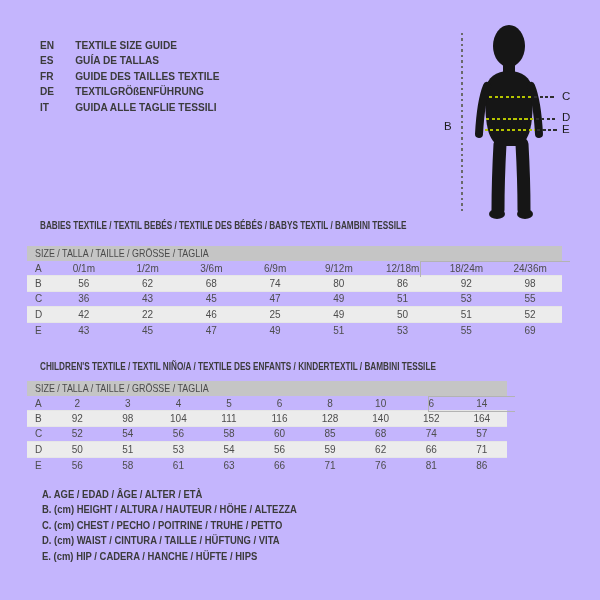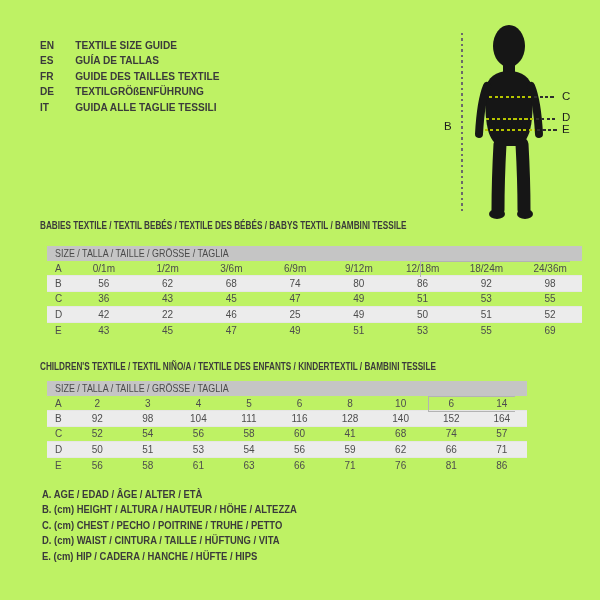--- a/index.html
+++ b/index.html
@@ -1,18 +1,18 @@
 <!DOCTYPE html>
 <html><head>
 <meta charset="utf-8">
 <style>
   * { margin:0; padding:0; box-sizing:border-box; }
   html,body { background:#ffffff; }
   #page {
-    position:relative; width:600px; height:600px; background:#bef264;
+    position:relative; width:600px; height:600px; background:#c4b5fd;
     font-family:"Liberation Sans", sans-serif; color:#3d3d3d; overflow:hidden;
   }
 
   
   .lang-block { position:absolute; left:40px; top:38px; transform:scaleX(0.88); transform-origin:0 0; }
   .lang-row { display:flex; line-height:15.4px; font-size:11.5px; font-weight:bold; color:#3b3b3b; white-space:nowrap; }
   .lang-code { width:40px; }
 
   
   .figure-svg { position:absolute; left:468px; top:22px; }
@@ -22,21 +22,21 @@
     background:repeating-linear-gradient(90deg,#b5c400 0 3px,transparent 3px 5.5px); }
   .dash-dark { position:absolute; height:2px;
     background:repeating-linear-gradient(90deg,#2e2e2e 0 3px,transparent 3px 5.5px); }
   .meas-label { position:absolute; font-size:11.5px; color:#1e1e1e; }
 
   
   .section-title { position:absolute; left:40px; font-size:10.5px; font-weight:bold; color:#3b3b3b;
     transform:scaleX(0.78); transform-origin:0 0; white-space:nowrap; }
 
   
-  .size-table { position:absolute; left:47px; }
+  .size-table { position:absolute; left:27px; }
   .thead { height:15px; line-height:15px; background:#c5c5c5; color:#4a4a4a;
     font-size:10.5px; padding-left:8px; white-space:nowrap; }
   .thead span { display:inline-block; transform:scaleX(0.85); transform-origin:0 0; }
   .trow { display:flex; height:15.4px; align-items:center; font-size:10px; color:#4d4d4d;
     border-bottom:1px solid #e6e6e6; }
   .tbody .trow:nth-child(even) { background:#ececec; }
   .tbody .trow:last-child { border-bottom:none; }
   .tlabel { width:25px; padding-left:8px; }
   .tcell { flex:1; text-align:center; }
 
@@ -204,21 +204,21 @@
           <div class="tcell">152</div>
           <div class="tcell">164</div>
         </div>
         <div class="trow">
           <div class="tlabel">C</div>
           <div class="tcell">52</div>
           <div class="tcell">54</div>
           <div class="tcell">56</div>
           <div class="tcell">58</div>
           <div class="tcell">60</div>
-          <div class="tcell">41</div>
+          <div class="tcell">85</div>
           <div class="tcell">68</div>
           <div class="tcell">74</div>
           <div class="tcell">57</div>
         </div>
         <div class="trow">
           <div class="tlabel">D</div>
           <div class="tcell">50</div>
           <div class="tcell">51</div>
           <div class="tcell">53</div>
           <div class="tcell">54</div>

